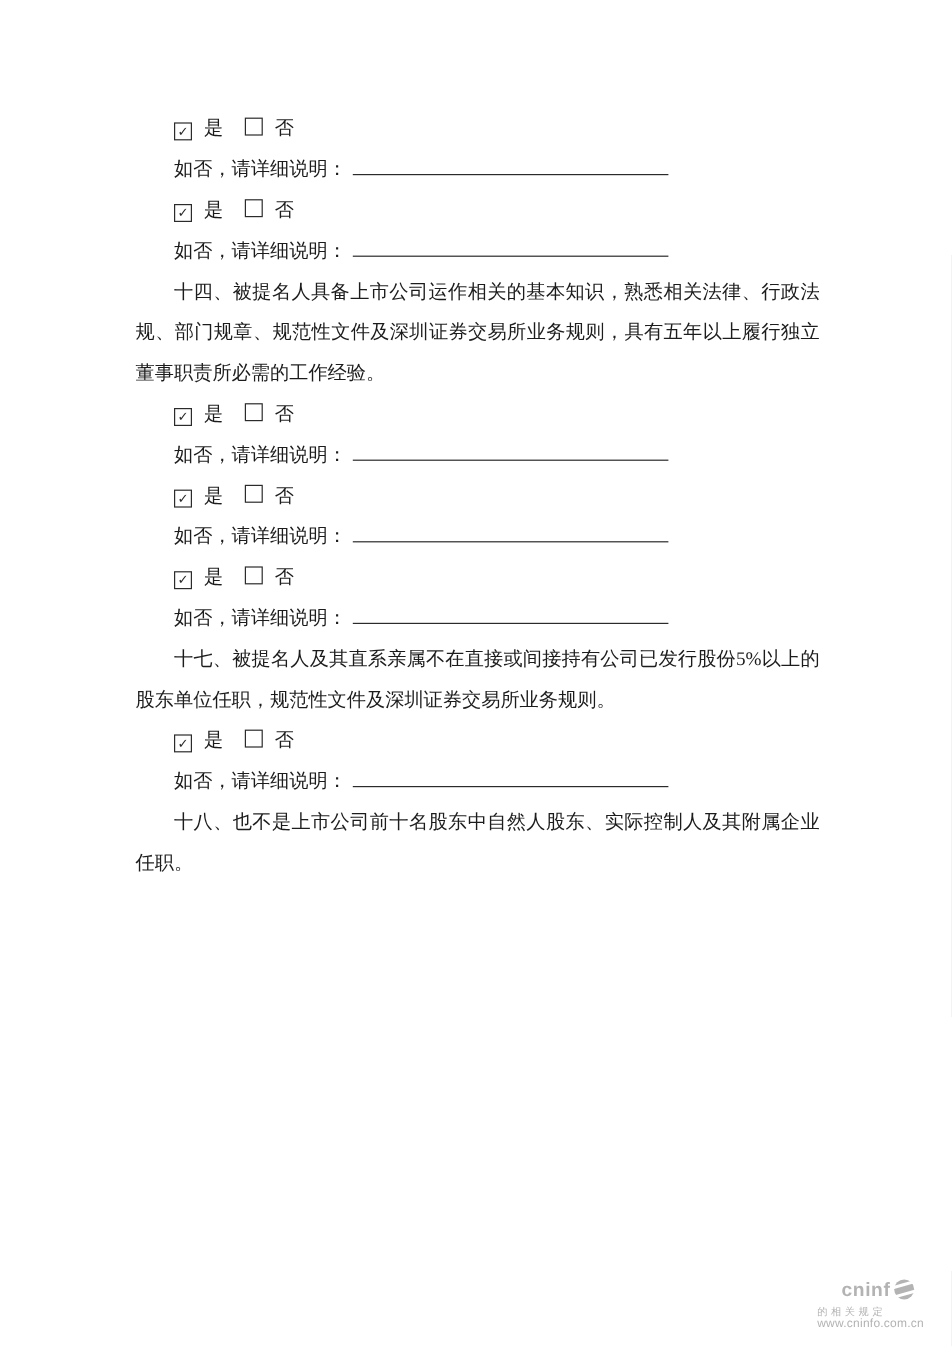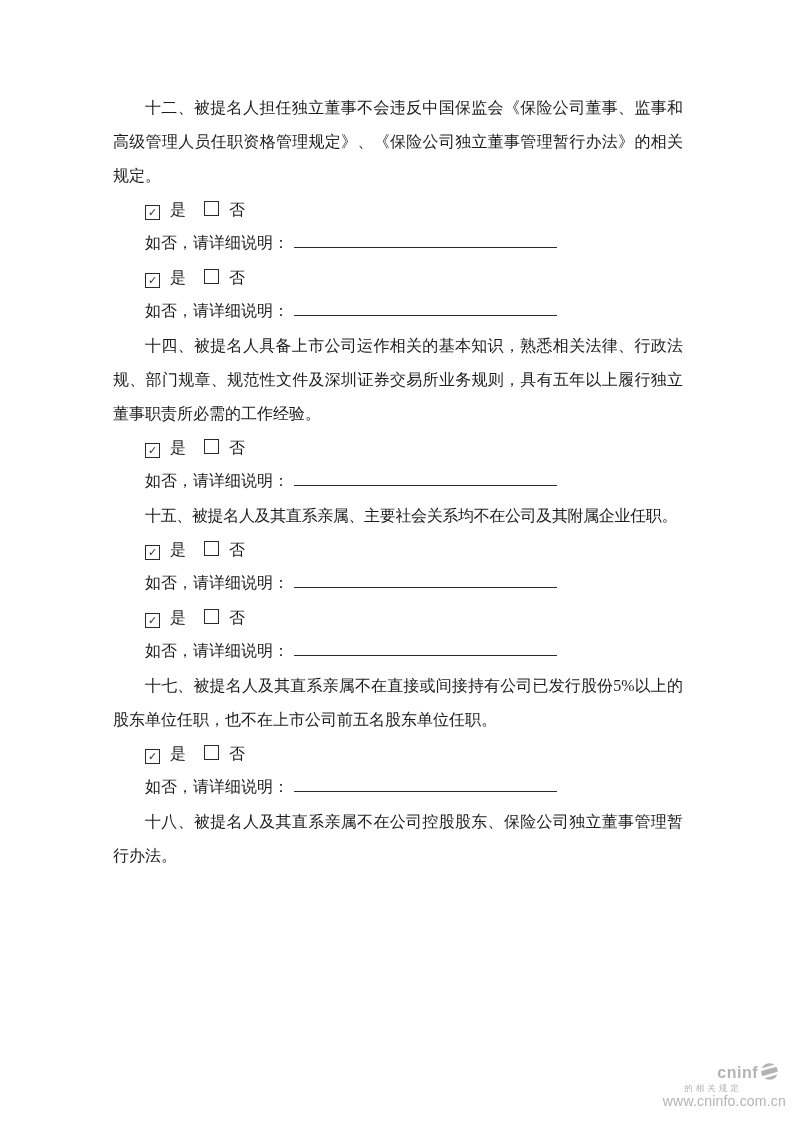--- a/index.html
+++ b/index.html
@@ -48,46 +48,45 @@
   .blank-line {
     display: inline-block;
     width: 263px;
     height: 15px;
     margin-left: 5px;
     border-bottom: 1px solid #2b2b2b;
     vertical-align: baseline;
   }
   .brand {
     position: absolute;
-    right: 4px;
+    right: 20px;
     bottom: 13px;
-    text-align: center;
+    text-align: left;
     color: #b3b3b3;
     font-family: "Liberation Sans", "DejaVu Sans", sans-serif;
     line-height: 1.05;
     user-select: none;
   }
   .brand-top { display: flex; align-items: center; justify-content: flex-end; padding-right: 10px; }
   .brand-word {
     font-size: 16px;
     font-weight: bold;
     letter-spacing: 0.5px;
   }
   .brand-icon { margin-left: 2px; }
   .brand-cn  { font-size: 8.5px; letter-spacing: 3px; padding-right: 26px; }
-  .brand-url { font-size: 14px; letter-spacing: 0.2px; padding-right: 3px; margin-top: 1px; }
+  .brand-url { font-size: 10px; letter-spacing: 0.2px; padding-right: 3px; margin-top: 1px; }
 </style>
 </head>
 <body>
 
 <div class="page">
 
   <main class="doc">
     <section class="qa-section">
-      <p class="statement">十二、被提名人担任独立董事不会违反中国保监会《保险公司董事、监事和高级管理人员任职资格管理规定》、《保险公司独立董事管理暂行办法》的相关规定。</p>
       <p class="checkbox-row">
         <span class="cb yes-cb"><span class="check">✓</span></span><span class="cb-label cb-gap yes-label">是</span><span class="cb no-cb cb-gap-l"><span class="check"></span></span><span class="cb-label cb-gap no-label">否</span>
       </p>
       <p class="explain-row">
         <span class="explain-label">如否，请详细说明：</span><span class="blank-line"></span>
       </p>
     </section>
 
     <section class="qa-section">
       <p class="checkbox-row">
@@ -102,50 +101,49 @@
       <p class="statement">十四、被提名人具备上市公司运作相关的基本知识，熟悉相关法律、行政法规、部门规章、规范性文件及深圳证券交易所业务规则，具有五年以上履行独立董事职责所必需的工作经验。</p>
       <p class="checkbox-row">
         <span class="cb yes-cb"><span class="check">✓</span></span><span class="cb-label cb-gap yes-label">是</span><span class="cb no-cb cb-gap-l"><span class="check"></span></span><span class="cb-label cb-gap no-label">否</span>
       </p>
       <p class="explain-row">
         <span class="explain-label">如否，请详细说明：</span><span class="blank-line"></span>
       </p>
     </section>
 
     <section class="qa-section">
-      <p class="statement compact">十五、被提名人及其直系亲属、主要社会关系均不在公司及其附属企业任职。</p>
       <p class="checkbox-row">
         <span class="cb yes-cb"><span class="check">✓</span></span><span class="cb-label cb-gap yes-label">是</span><span class="cb no-cb cb-gap-l"><span class="check"></span></span><span class="cb-label cb-gap no-label">否</span>
       </p>
       <p class="explain-row">
         <span class="explain-label">如否，请详细说明：</span><span class="blank-line"></span>
       </p>
     </section>
 
     <section class="qa-section">
       <p class="checkbox-row">
         <span class="cb yes-cb"><span class="check">✓</span></span><span class="cb-label cb-gap yes-label">是</span><span class="cb no-cb cb-gap-l"><span class="check"></span></span><span class="cb-label cb-gap no-label">否</span>
       </p>
       <p class="explain-row">
         <span class="explain-label">如否，请详细说明：</span><span class="blank-line"></span>
       </p>
     </section>
 
     <section class="qa-section">
-      <p class="statement">十七、被提名人及其直系亲属不在直接或间接持有公司已发行股份5%以上的股东单位任职，也不在上市公司前五名股东单位任职。</p>
+      <p class="statement">十七、被提名人及其直系亲属不在直接或间接持有公司已发行股份5%以上的股东单位任职，规范性文件及深圳证券交易所业务规则。</p>
       <p class="checkbox-row">
         <span class="cb yes-cb"><span class="check">✓</span></span><span class="cb-label cb-gap yes-label">是</span><span class="cb no-cb cb-gap-l"><span class="check"></span></span><span class="cb-label cb-gap no-label">否</span>
       </p>
       <p class="explain-row">
         <span class="explain-label">如否，请详细说明：</span><span class="blank-line"></span>
       </p>
     </section>
 
     <section class="qa-section">
-      <p class="statement">十八、被提名人及其直系亲属不在公司控股股东、保险公司独立董事管理暂行办法。</p>
+      <p class="statement">十八、也不是上市公司前十名股东中自然人股东、实际控制人及其附属企业任职。</p>
 
     </section>
   </main>
 
   <footer class="brand">
     <div class="brand-top">
       <span class="brand-word">cninf</span>
       <span class="brand-icon">
         <svg width="19" height="19" viewBox="0 0 24 24" aria-hidden="true">
           <circle cx="12" cy="12" r="10.5" fill="#b3b3b3"></circle>

